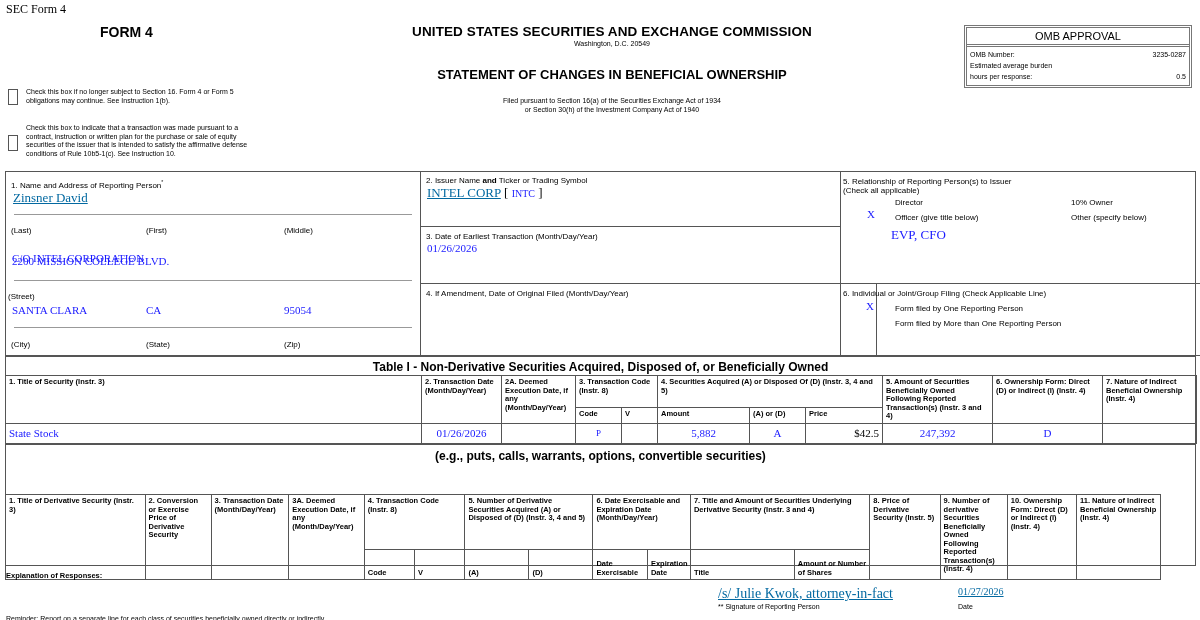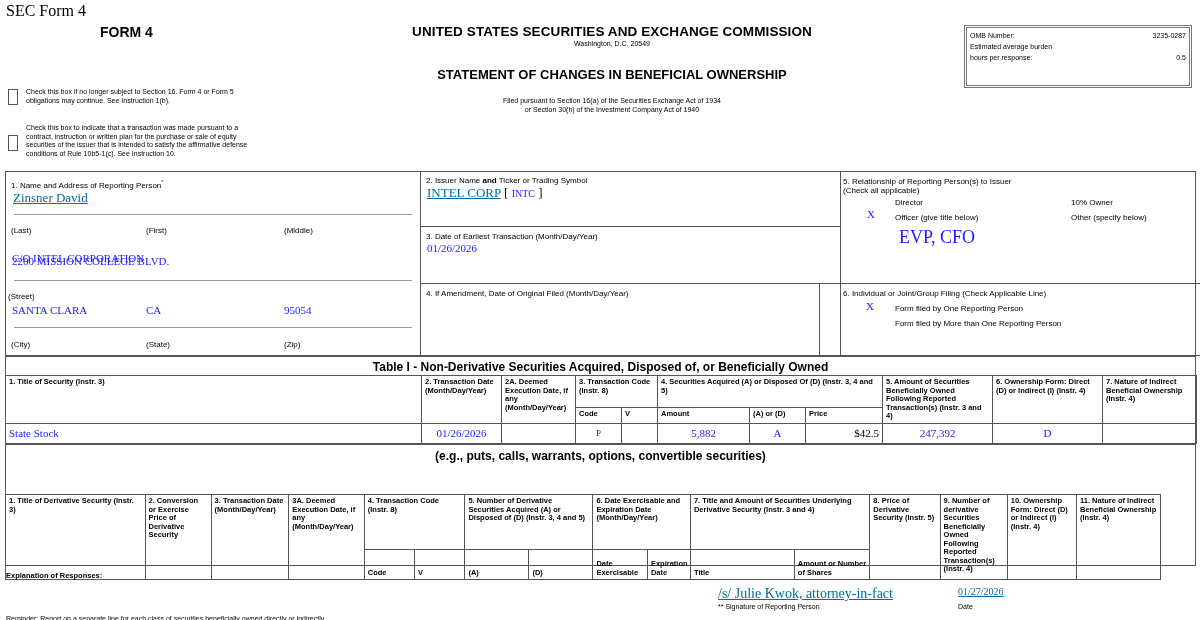--- a/index.html
+++ b/index.html
@@ -4,21 +4,21 @@
 <style>
   html, body { margin:0; padding:0; background:#fff; }
   body { width:1200px; height:620px; overflow:hidden; position:relative; font-family:"Liberation Sans", sans-serif; color:#000; }
   .abs { position:absolute; }
   .serif { font-family:"Liberation Serif", serif; }
   .blue { color:#1a1aff; }
   .link { color:#0369a1; text-decoration:underline; }
   .lbl { font-size:8px; line-height:10px; }
   .val { font-family:"Liberation Serif", serif; font-size:11px; color:#1a1aff; }
 
-  #sec-form-title { left:6px; top:2px; font-family:"Liberation Serif", serif; font-size:16px; }
+  #sec-form-title { left:6px; top:2px; font-family:"Liberation Serif", serif; font-size:12px; }
   #form-number { left:100px; top:24px; font-size:14px; font-weight:bold; }
   .checkrow { left:8px; font-size:7px; line-height:8.5px; width:250px; }
   .checkbox { position:absolute; left:0; width:8px; height:14px; border:1px solid #555; }
   .checktext { position:absolute; left:18px; top:0; width:240px; }
 
   #hdr-commission { left:404px; top:24px; width:416px; text-align:center; font-size:13.5px; font-weight:bold; letter-spacing:0.1px; }
   #hdr-washington { left:404px; top:40px; width:416px; text-align:center; font-size:7px; }
   #hdr-statement { left:404px; top:67px; width:416px; text-align:center; font-size:13px; font-weight:bold; }
   #hdr-filed { left:404px; top:97px; width:416px; text-align:center; font-size:7px; line-height:8.5px; }
 
@@ -52,20 +52,21 @@
 
 <div class="abs" id="hdr-commission">UNITED STATES SECURITIES AND EXCHANGE COMMISSION</div>
 <div class="abs" id="hdr-washington">Washington, D.C. 20549</div>
 <div class="abs" id="hdr-statement">STATEMENT OF CHANGES IN BENEFICIAL OWNERSHIP</div>
 <div class="abs" id="hdr-filed">
   <div>Filed pursuant to Section 16(a) of the Securities Exchange Act of 1934</div>
   <div>or Section 30(h) of the Investment Company Act of 1940</div>
 </div>
 
 <div class="abs" id="omb">
+  <div id="omb-title">OMB APPROVAL</div>
   <div style="padding-top:2px;">
     <div class="omb-row">
       <span>OMB Number:</span>
       <span>3235-0287</span>
     </div>
     <div class="omb-row">
       <span>Estimated average burden</span>
     </div>
     <div class="omb-row">
       <span>hours per response:</span>
@@ -101,33 +102,33 @@
   <div class="abs serif" style="left:6px; top:13px; font-size:13px;">
     <a class="link">INTEL CORP</a><span> [ </span><span class="blue" style="font-size:10px;">INTC</span><span> ]</span>
   </div>
 </div>
 
 <div class="grid-box" style="left:420px; top:226px; width:421px; height:58px;">
   <div class="abs lbl" style="left:5px; top:5px;">3. Date of Earliest Transaction (Month/Day/Year)</div>
   <div class="abs val" style="left:6px; top:15px;">01/26/2026</div>
 </div>
 
-<div class="grid-box" style="left:420px; top:283px; width:400px; height:73px;">
+<div class="grid-box" style="left:420px; top:283px; width:457px; height:73px;">
   <div class="abs lbl" style="left:5px; top:5px;">4. If Amendment, Date of Original Filed (Month/Day/Year)</div>
 </div>
 
 <div class="grid-box" style="left:840px; top:171px; width:356px; height:113px;">
   <div class="abs lbl" style="left:2px; top:5px;">5. Relationship of Reporting Person(s) to Issuer</div>
   <div class="abs lbl" style="left:2px; top:14px;">(Check all applicable)</div>
   <div class="abs lbl" style="left:54px; top:26px;">Director</div>
   <div class="abs lbl" style="left:230px; top:26px;">10% Owner</div>
   <div class="abs val" style="left:26px; top:36px;">X</div>
   <div class="abs lbl" style="left:54px; top:41px;">Officer (give title below)</div>
   <div class="abs lbl" style="left:230px; top:41px;">Other (specify below)</div>
-  <div class="abs val" style="left:58px; top:55px; font-size:18px;">EVP, CFO</div>
+  <div class="abs val" style="left:50px; top:55px; font-size:13px;">EVP, CFO</div>
 </div>
 
 <div class="grid-box" style="left:840px; top:283px; width:428px; height:73px;padding-left:32px;">
   <div class="abs lbl" style="left:2px; top:5px;">6. Individual or Joint/Group Filing (Check Applicable Line)</div>
   <div class="abs val" style="left:25px; top:16px;">X</div>
   <div class="abs lbl" style="left:54px; top:20px;">Form filed by One Reporting Person</div>
   <div class="abs lbl" style="left:54px; top:35px;">Form filed by More than One Reporting Person</div>
 </div>
 
 <div class="grid-box" style="left:5px; top:356px; width:1191px; height:88px;"></div>

